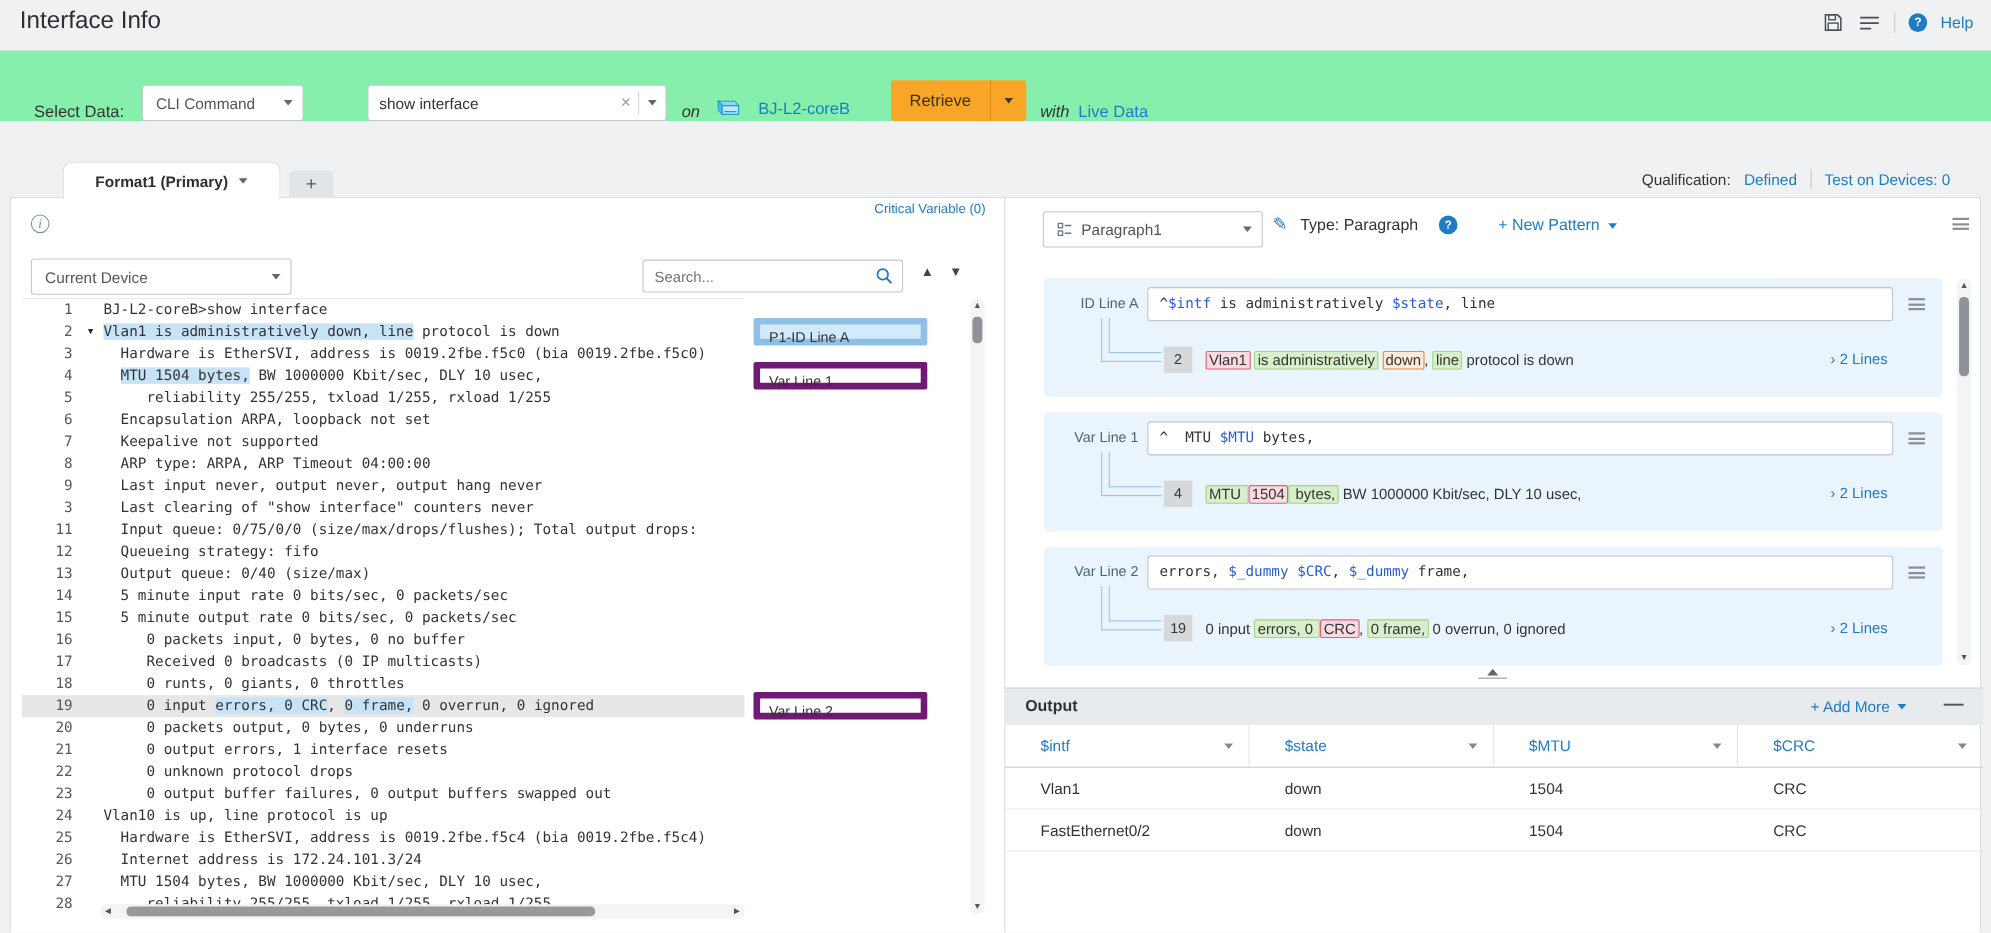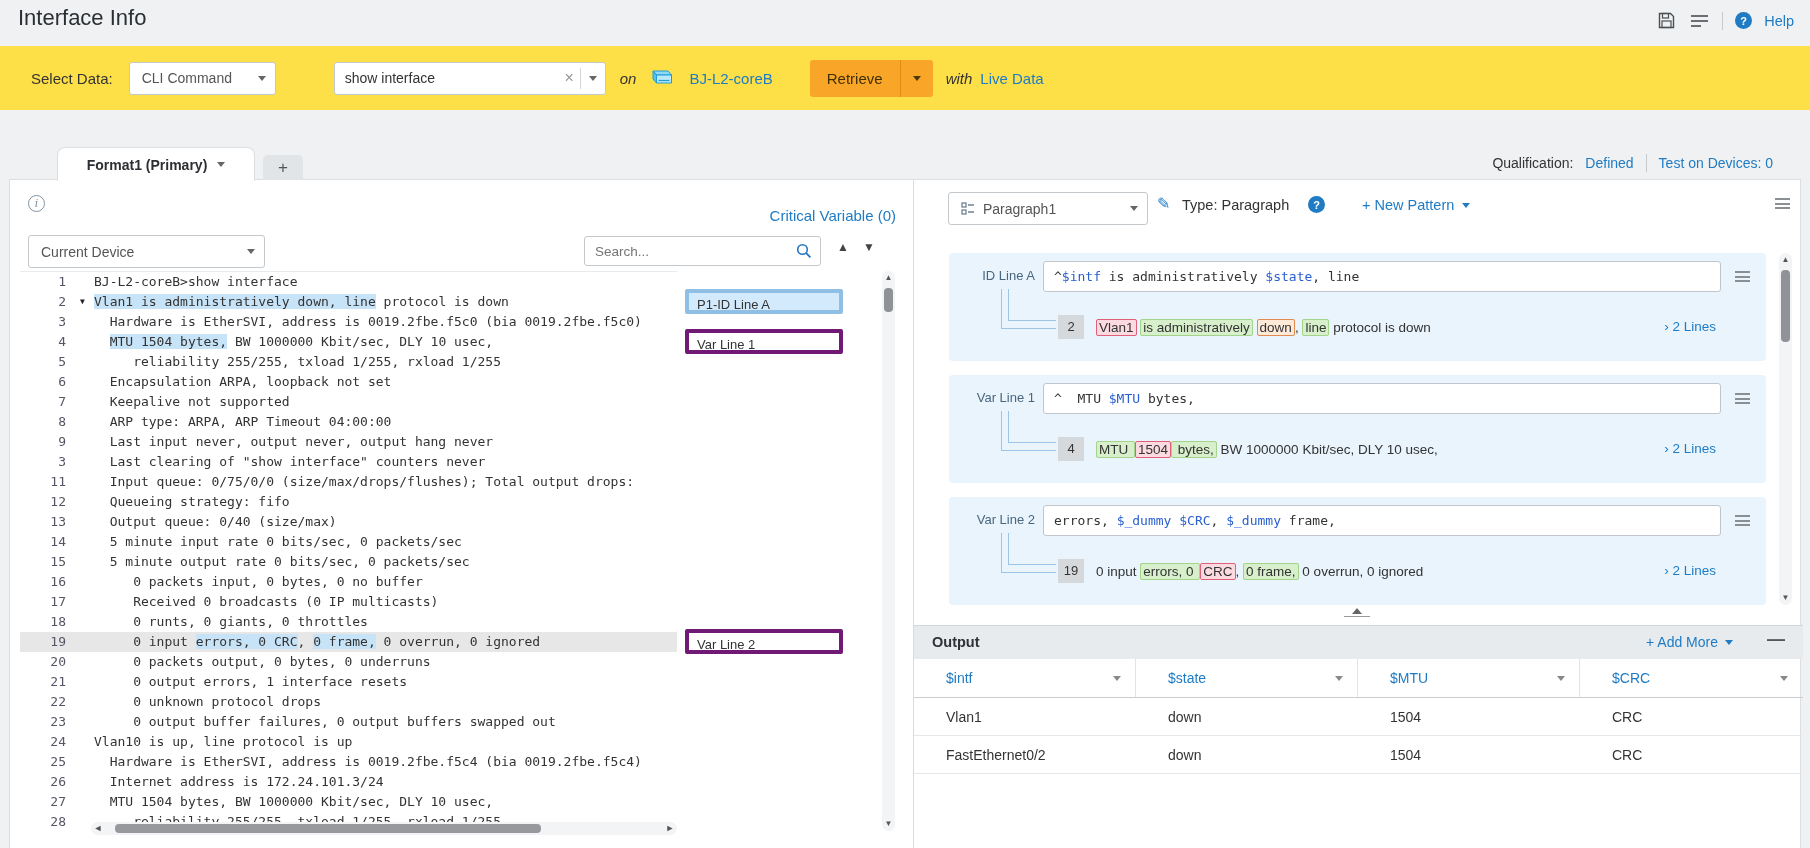--- a/index.html
+++ b/index.html
@@ -14,21 +14,21 @@
 
 
 #page-header{position:absolute;left:0;top:0;width:100%;height:42px;}
 #page-title{position:absolute;left:18px;top:5px;font-size:22px;color:#2b2f33;}
 #header-icons{position:absolute;right:16px;top:10px;display:flex;align-items:center;gap:12px;}
 .icon-btn{width:21px;height:21px;display:flex;align-items:center;justify-content:center;cursor:pointer;}
 .vdiv{width:1px;height:18px;background:#c6cacd;}
 #help-label{font-size:14.5px;}
 
 
-#toolbar{position:absolute;left:0;top:46px;width:100%;height:64px;background:#fde047;display:flex;align-items:center;padding-left:31px;}
+#toolbar{position:absolute;left:0;top:46px;width:100%;height:64px;background:#86efac;display:flex;align-items:flex-end;padding-left:31px;}
 #select-data-label{font-size:15px;margin-right:16px;}
 .select-box{height:33px;background:#fff;border:1px solid #c3c8cd;border-radius:3px;position:relative;display:flex;align-items:center;padding:0 26px 0 12px;font-size:14px;color:#555;cursor:pointer;}
 .select-box .caret{position:absolute;right:9px;}
 #data-type-select{width:147px;margin-right:58px;}
 #command-combo{width:272px;height:33px;border:1px solid #c3c8cd;border-radius:3px;display:flex;align-items:center;position:relative;background:#fff;}
 #command-input{border:none;outline:none;flex:1;padding:0 10px;font-size:14px;color:#333;font-family:inherit;background:transparent;}
 #combo-clear{color:#999;font-size:16px;margin-right:6px;cursor:pointer;}
 #combo-div{width:1px;height:21px;background:#d4d7da;}
 #combo-caret-wrap{width:24px;display:flex;justify-content:center;cursor:pointer;}
 #on-label{margin-left:14px;font-size:15px;}
@@ -44,36 +44,36 @@
 
 #tabs-row{position:absolute;left:0;top:147px;width:100%;height:33px;}
 #tab-active{position:absolute;left:57px;top:0;width:198px;height:34px;background:#fff;border:1px solid #dcdfe2;border-bottom:none;border-radius:8px 8px 0 0;display:flex;align-items:center;justify-content:center;gap:10px;font-weight:bold;font-size:14px;color:#2b2f33;z-index:3;cursor:pointer;}
 #tab-add{position:absolute;left:263px;top:8px;width:40px;height:25px;background:#e2e5e7;border-radius:5px 5px 0 0;text-align:center;line-height:25px;color:#555;font-size:17px;z-index:3;cursor:pointer;}
 #tabs-right{position:absolute;right:37px;top:7px;display:flex;align-items:center;gap:12px;font-size:14px;}
 
 
 #main{position:absolute;left:9px;top:179px;width:1792px;bottom:0;background:#fff;border:1px solid #dcdfe2;border-bottom:none;z-index:2;}
 #left-pane{position:absolute;left:0;top:0;width:903px;height:100%;}
 #info-icon{position:absolute;left:18px;top:15px;width:17px;height:17px;border:1px solid #7e93a5;border-radius:50%;color:#7e93a5;font-size:11px;font-style:italic;font-family:"DejaVu Serif",serif;display:flex;align-items:center;justify-content:center;}
-#critical-variable{position:absolute;right:17px;top:27px;font-size:15px;}
+#critical-variable{position:absolute;right:17px;top:3px;font-size:12px;}
 #device-scope{position:absolute;left:18px;top:55px;width:237px;}
 #search-wrap{position:absolute;left:574px;top:56px;width:237px;height:30px;border:1px solid #c3c8cd;border-radius:3px;background:#fff;}
 #search-input{width:100%;height:100%;border:none;outline:none;padding:0 32px 0 10px;font-size:13.5px;color:#666;font-family:inherit;background:transparent;}
 #search-icon{position:absolute;right:8px;top:6px;}
 .nav-btn{position:absolute;top:60px;font-size:12px;color:#444;width:18px;text-align:center;cursor:pointer;}
 #search-up{left:824px;}
 #search-down{left:850px;}
 #code-area{position:absolute;left:10px;top:91px;width:657px;height:560px;border-top:1px solid #e8ebed;font-family:"DejaVu Sans Mono",monospace;font-size:13px;overflow:hidden;}
 .code-line{display:flex;height:20px;line-height:20px;white-space:pre;position:relative;}
 .code-line.selected{background:#e7e7e7;}
 .line-num{flex:0 0 58px;text-align:right;padding-right:12px;color:#556;}
 .fold-marker{position:absolute;left:60px;top:0;font-size:8px;color:#222;line-height:20px;}
 .line-text{padding-left:16px;text-align:right;}
 .seg-h{background:#c7e3f7;}
-.anchor-box{position:absolute;left:675px;width:158px;height:25px;line-height:23px;background:#fff;border:4px solid #701a75;border-radius:2px;padding-left:8px;font-size:13px;color:#333;cursor:pointer;}
+.anchor-box{position:absolute;left:675px;width:158px;height:25px;line-height:23px;background:#fff;border:6px solid #701a75;border-radius:2px;padding-left:8px;font-size:13px;color:#333;cursor:pointer;}
 .anchor-box.active{background:#d3eafc;border-color:#8fbfe4;}
 .vscroll{position:absolute;background:#f3f4f5;border-radius:7px;}
 .scroll-arrow{position:absolute;left:0;width:13px;height:14px;text-align:center;font-size:8px;color:#555;line-height:14px;cursor:pointer;}
 .vthumb{position:absolute;left:2px;width:9px;background:#8f9296;border-radius:4px;cursor:pointer;}
 #left-vscroll{left:872px;top:91px;width:13px;height:560px;}
 #hscroll{position:absolute;left:81px;top:642px;width:586px;height:13px;background:#f3f4f5;border-radius:7px;z-index:5;}
 .h-arrow{position:absolute;top:0;width:14px;height:13px;text-align:center;line-height:13px;font-size:9px;color:#555;cursor:pointer;}
 #hthumb{position:absolute;left:24px;top:2px;width:426px;height:9px;background:#97999c;border-radius:4px;cursor:pointer;}
 
 

